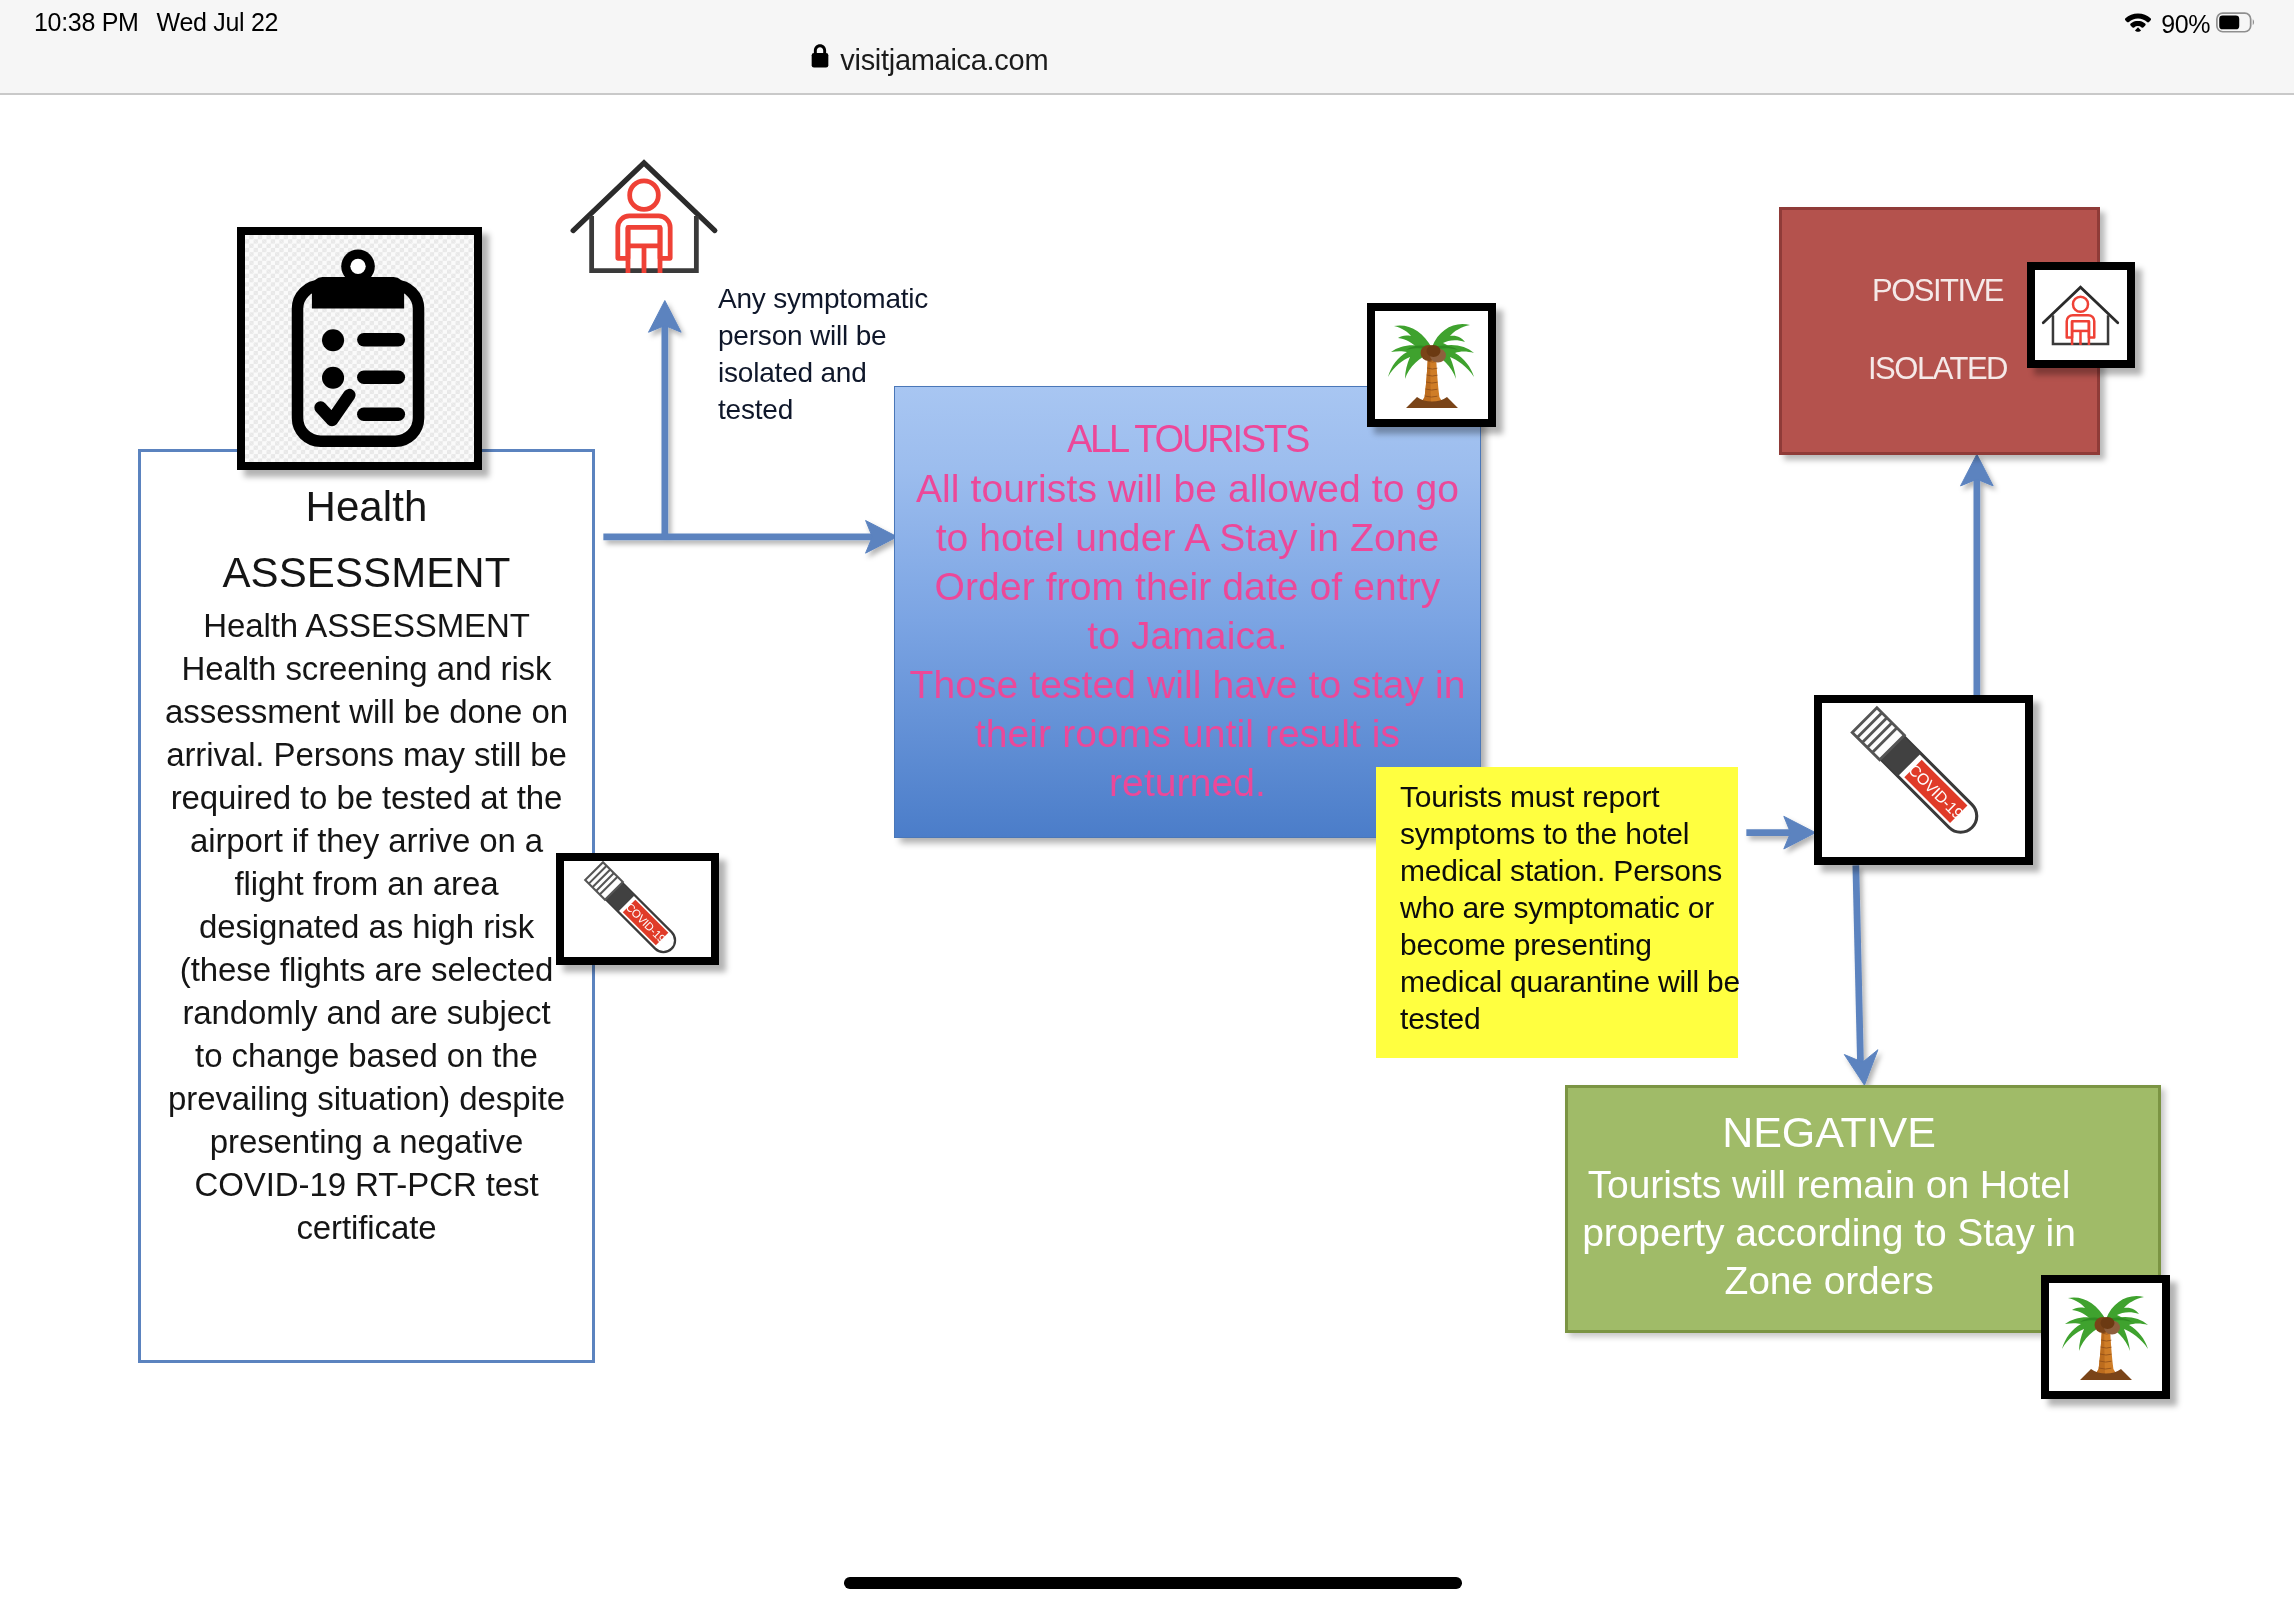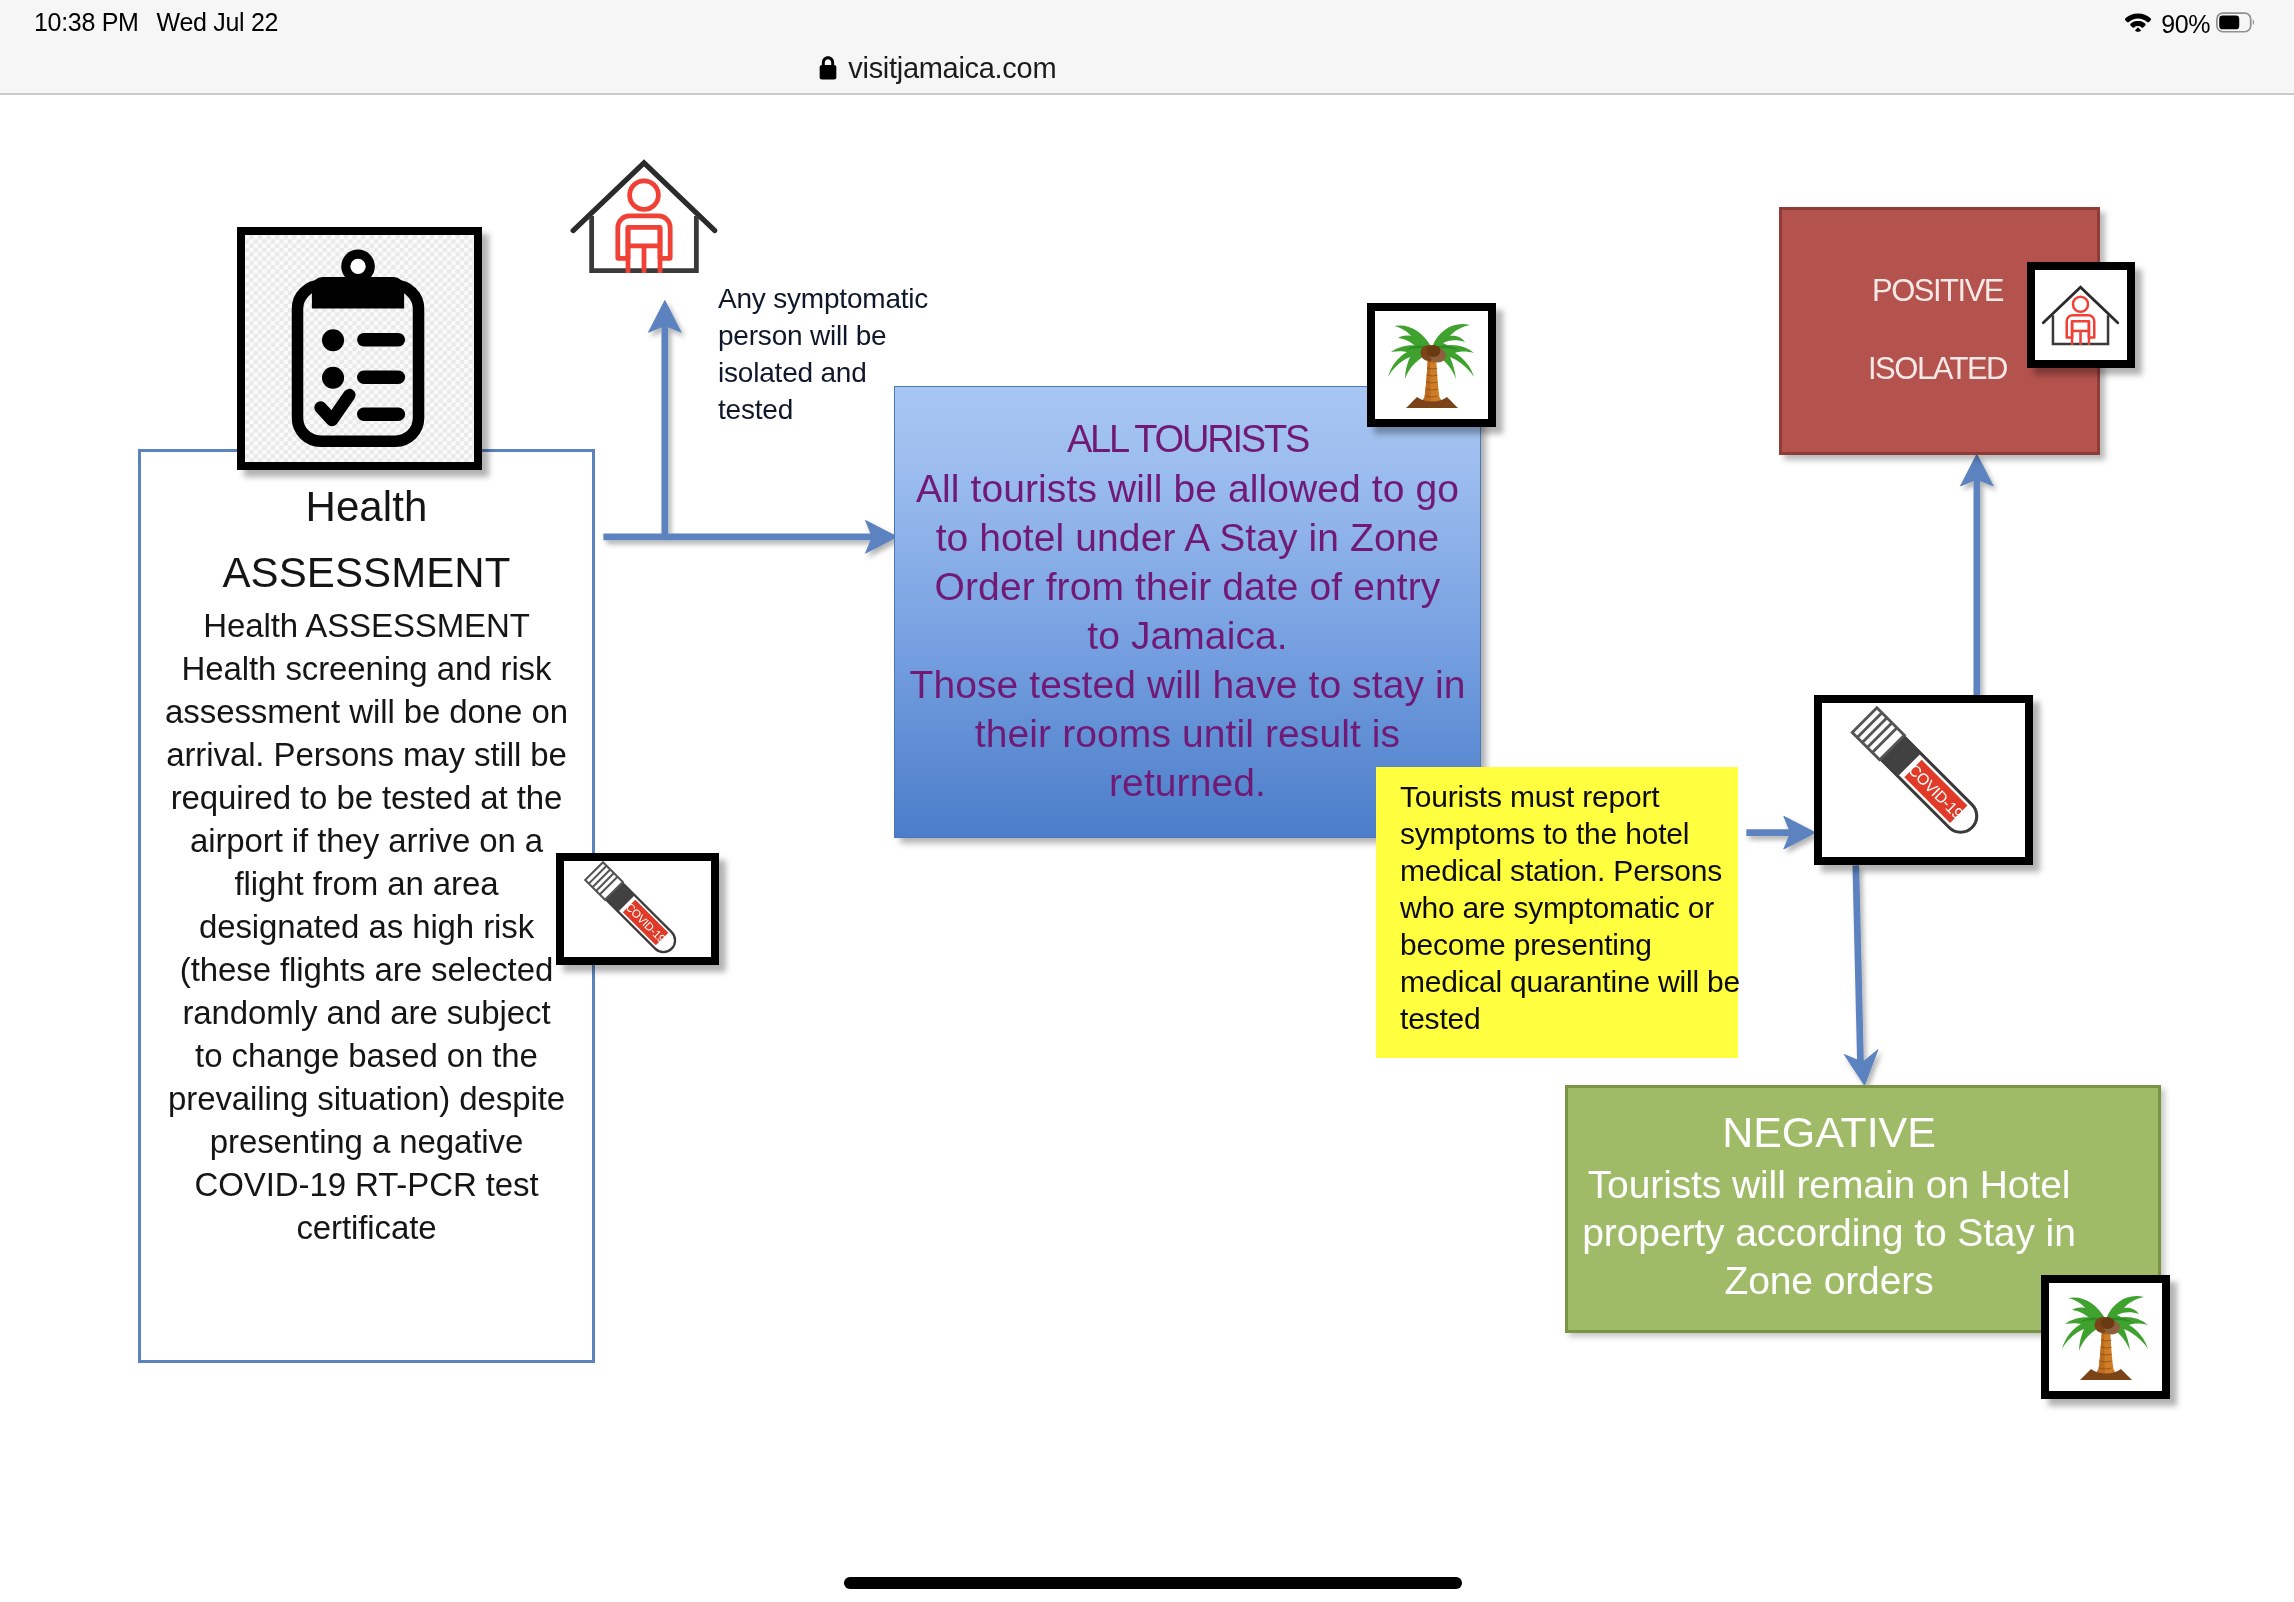--- a/index.html
+++ b/index.html
@@ -12,22 +12,22 @@
   .statusbar{position:absolute;left:0;top:0;width:2294px;height:94px;background:#f6f6f6;}
   .sb-left{position:absolute;left:34px;top:5.8px;height:33px;display:flex;align-items:center;}
   .sb-time{font-size:25px;color:#000;letter-spacing:-0.3px;}
   .sb-date{font-size:25px;color:#000;letter-spacing:-0.3px;margin-left:18px;}
   .sb-right{position:absolute;right:38px;top:7.7px;height:33px;display:flex;align-items:center;}
   .sb-wifi{margin-right:9.6px;display:block;}
   .sb-pct{font-size:25px;color:#000;letter-spacing:-0.4px;margin-right:5.8px;}
   .sb-batt{display:block;}
 
   
-  .urlrow{position:absolute;left:12px;top:35px;width:1850px;height:50px;
-          display:flex;align-items:flex-end;justify-content:center;}
+  .urlrow{position:absolute;left:4px;top:35px;width:1850px;height:50px;
+          display:flex;align-items:center;justify-content:center;}
   .lock-ico{display:block;margin-right:10.6px;margin-top:-3.8px;}
   .urltext{font-size:29px;color:#1b1b1b;letter-spacing:-0.3px;}
   .chrome-sep{position:absolute;left:0;top:93px;width:2294px;height:1.5px;background:#c9c9c9;}
 
   
   .page{position:absolute;left:0;top:95px;width:2294px;height:1507px;background:#fff;overflow:hidden;}
   .abs{position:absolute;}
   .nw > div{white-space:nowrap;}
 
   .pic{position:absolute;background:#fff;border:8.6px solid #000;box-sizing:border-box;
@@ -37,21 +37,21 @@
   #healthBox{left:138px;top:354px;width:457px;height:914px;border:3.8px solid #5b83bf;box-sizing:border-box;}
   #healthText{position:absolute;left:140px;top:379px;width:453px;text-align:center;color:#141414;}
   .ha-title{font-size:42px;line-height:66px;color:#151515;letter-spacing:0.1px;}
   .ha-body{font-size:33px;line-height:43px;color:#151515;letter-spacing:-0.1px;margin-top:-1.9px;}
 
   
   #blueBox{left:894px;top:291px;width:587px;height:452px;
            background:linear-gradient(180deg,#a8c6f2 0%,#9cbdee 18%,#7ba4e3 52%,#4b7dc9 100%);
            border:1.9px solid #4a77b8;box-sizing:border-box;
            box-shadow:5.8px 5.8px 6.7px rgba(0,0,0,0.32);}
-  #blueText{position:absolute;left:897px;top:320px;width:581px;text-align:center;color:#701a75;
+  #blueText{position:absolute;left:897px;top:320px;width:581px;text-align:center;color:#ec4899;
             font-size:39px;line-height:49px;letter-spacing:0.1px;}
   #blueHead{font-size:38px;line-height:49px;letter-spacing:-2.2px;}
 
   
   #yellowNote{left:1376px;top:672px;width:362px;height:291px;background:#ffff40;}
   #yellowText{position:absolute;left:1400px;top:683px;width:365px;color:#0c0c0c;
               font-size:30px;line-height:37px;text-align:left;letter-spacing:-0.2px;}
 
   
   #redBox{left:1779px;top:112px;width:321px;height:248px;background:#b4524d;

